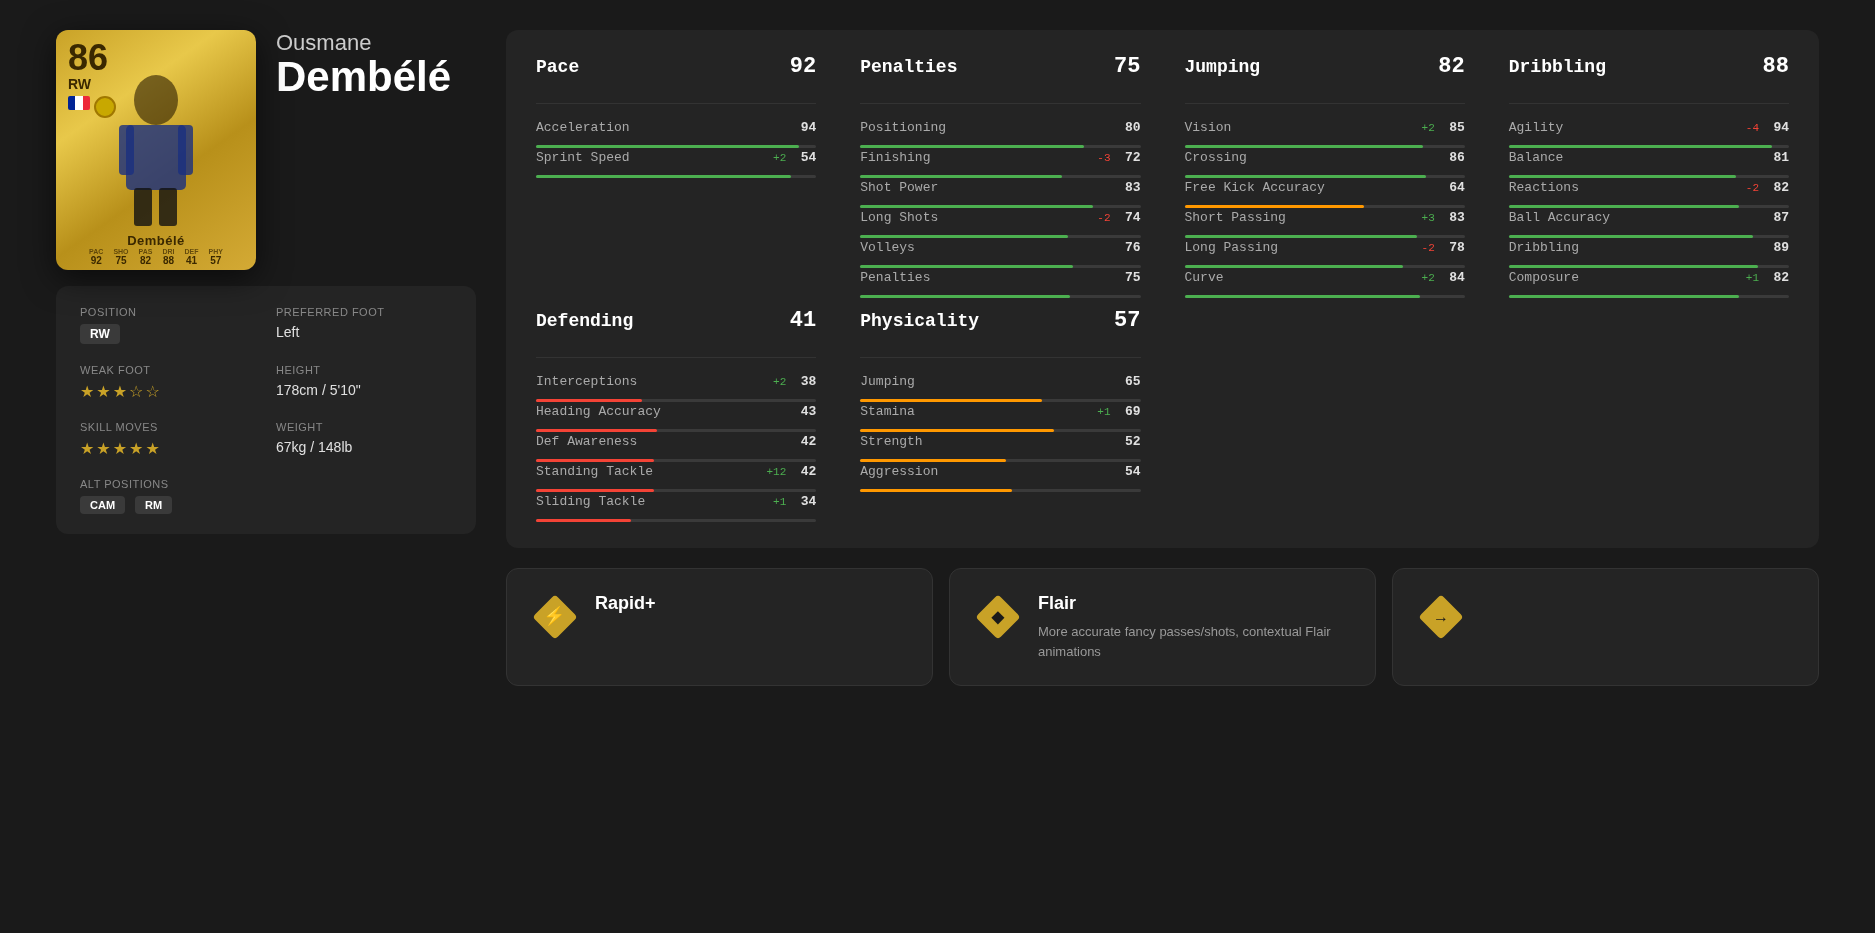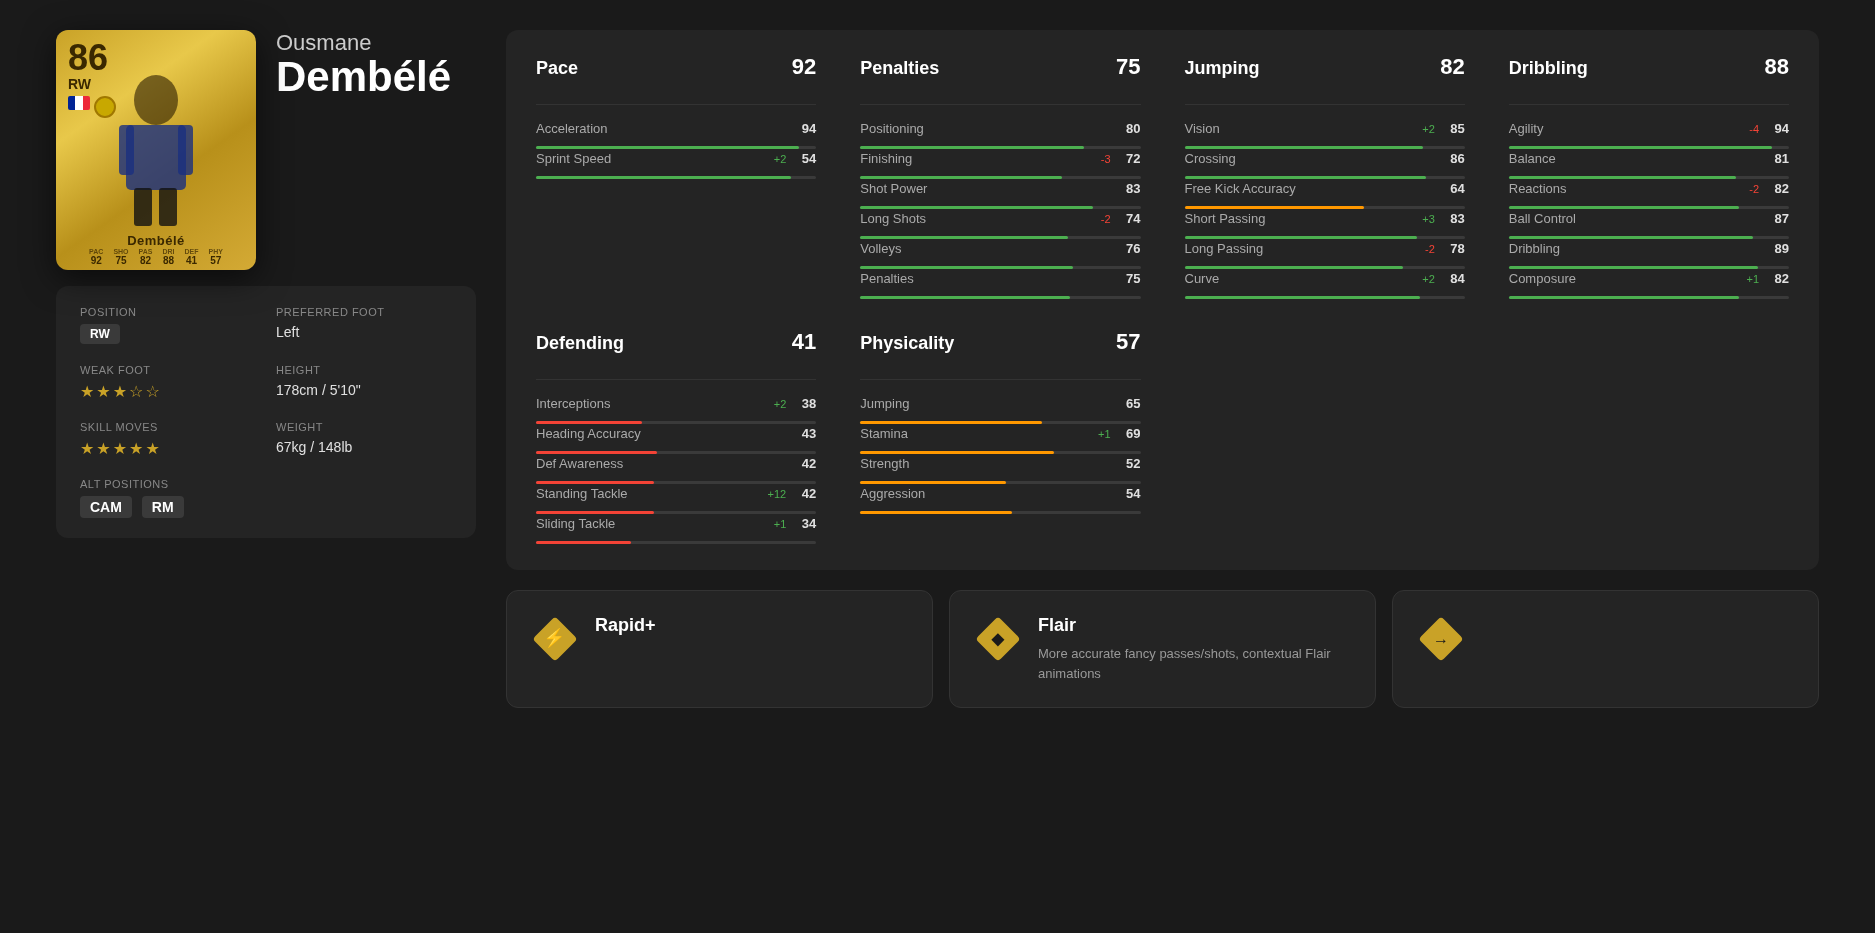--- a/index.html
+++ b/index.html
@@ -201,21 +201,21 @@
       font-size: 12px;
       font-weight: 700;
       display: inline-block;
     }
 
     .alt-position-badge {
       background: #3a3a3a;
       color: #fff;
       padding: 3px 10px;
       border-radius: 4px;
-      font-size: 14px;
+      font-size: 11px;
       font-weight: 600;
       display: inline-block;
       margin-right: 6px;
     }
 
     .stars {
       color: #c9a227;
       font-size: 16px;
       letter-spacing: 2px;
     }
@@ -231,20 +231,21 @@
     .stats-container {
       background: #242424;
       border-radius: 12px;
       padding: 24px 30px;
     }
 
     .stats-grid {
       display: grid;
       grid-template-columns: repeat(4, 1fr);
       gap: 0 44px;
+      font-family: Liberation Mono, monospace;
     }
 
     .stat-category {}
     .category-header {
       display: flex;
       justify-content: space-between;
       align-items: baseline;
       margin-bottom: 16px;
       padding-bottom: 8px;
     }
@@ -665,21 +666,21 @@
           <div class="stat-row">
             <span class="stat-name">Reactions</span>
             <span class="stat-modifier negative">-2</span>
             <span class="stat-val">82</span>
           </div>
           <div class="stat-bar-wrap">
               <div class="stat-bar high" style="width:82%"></div>
             </div>
 
           <div class="stat-row">
-            <span class="stat-name">Ball Control</span>
+            <span class="stat-name">Ball Accuracy</span>
             <span class="stat-modifier"></span>
             <span class="stat-val">87</span>
           </div>
           <div class="stat-bar-wrap">
               <div class="stat-bar high" style="width:87%"></div>
             </div>
 
           <div class="stat-row">
             <span class="stat-name">Dribbling</span>
             <span class="stat-modifier"></span>
@@ -694,21 +695,21 @@
             <span class="stat-modifier">+1</span>
             <span class="stat-val">82</span>
           </div>
           <div class="stat-bar-wrap">
               <div class="stat-bar high" style="width:82%"></div>
             </div>
         </div>
 
       </div>
 
-      <div class="stats-grid" style="margin-top: 28px; grid-template-columns: repeat(4, 1fr);">
+      <div class="stats-grid" style="margin-top: 8px; grid-template-columns: repeat(4, 1fr);">
 
         <div class="stat-category">
           <div class="category-header">
             <span class="category-name">Defending</span>
             <span class="category-value">41</span>
           </div>
           <hr class="category-divider">
 
           <div class="stat-row">
             <span class="stat-name">Interceptions</span>

